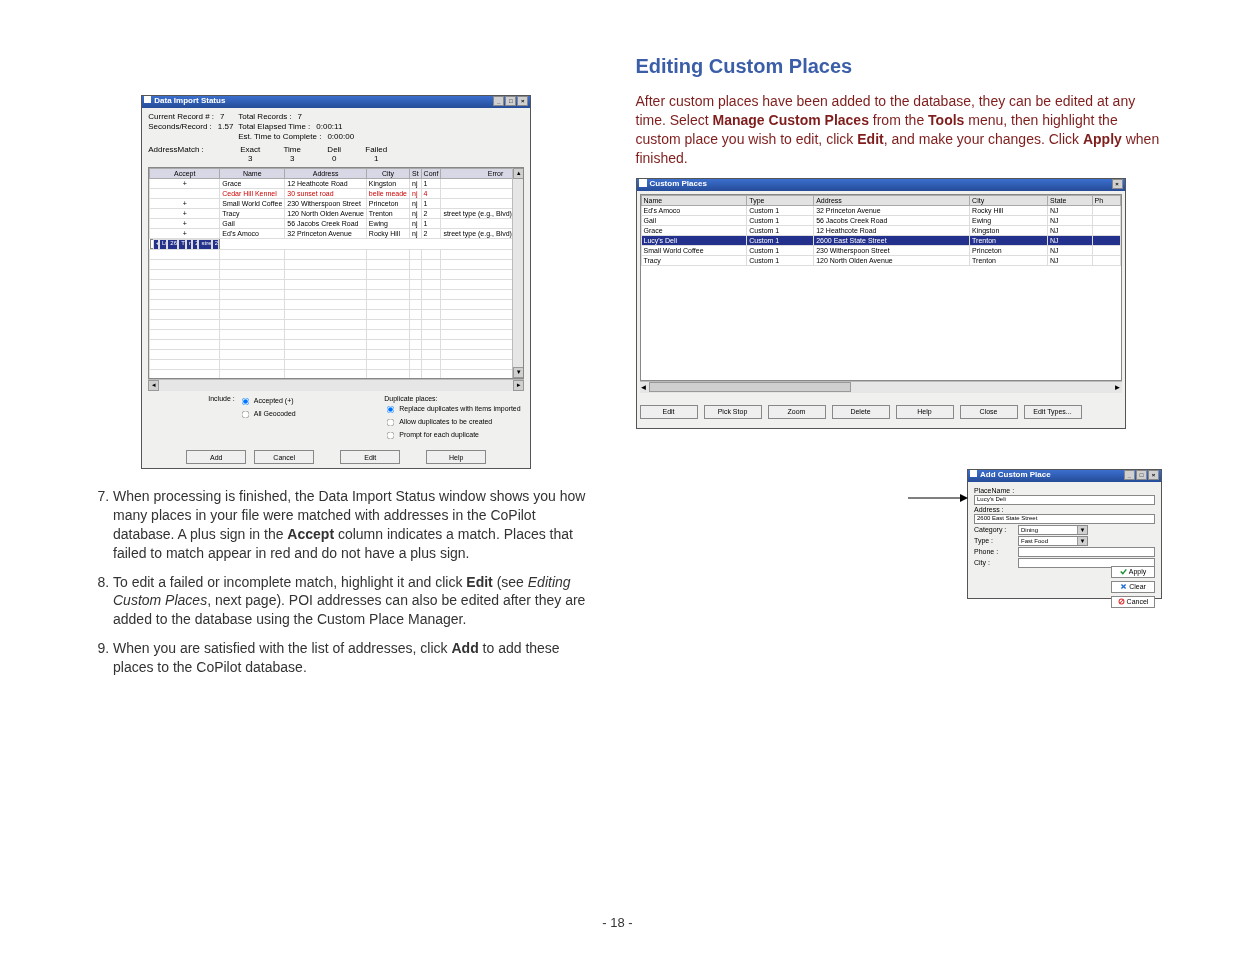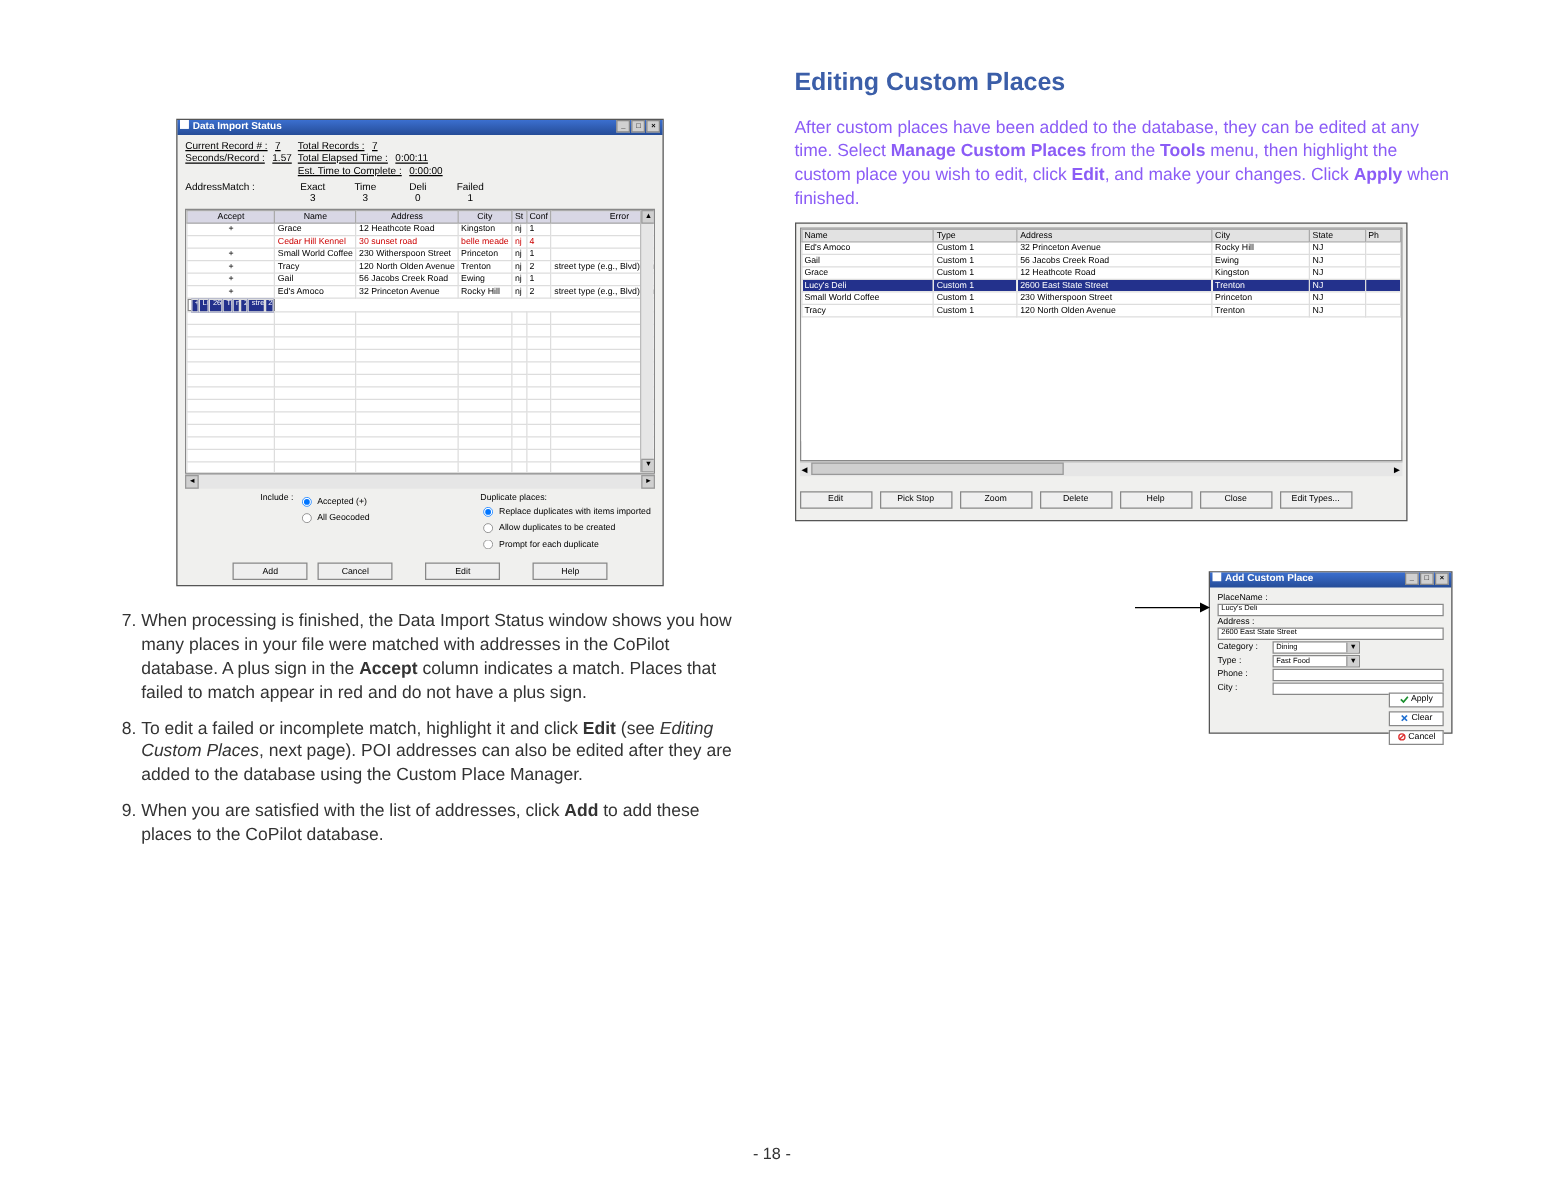--- a/index.html
+++ b/index.html
@@ -32,21 +32,21 @@
     width: 100%;
     left: 0;
     bottom: 24px;
     text-align: center;
     font-size: 13px;
   }
   .body-text p {
     margin: 0 0 10px 0;
     line-height: 1.35;
     font-size: 14px;
-    color: #8b5cf6;
+    color: #7f1d1d;
   }
   .body-text b { font-weight: bold; }
   h2.sect {
     color: #3b5ea8;
     font-family: Arial, Helvetica, sans-serif;
     font-weight: bold;
     font-size: 20px;
     margin: 0 0 14px 0;
   }
   ol.steps {
@@ -88,21 +88,21 @@
     border: 1px solid #888;
     margin-left: 1px;
     font-size: 6px;
     display: inline-flex;
     align-items: center;
     justify-content: center;
     color: #000;
   }
   .win .body { padding: 4px 6px; }
   .stats { display: flex; flex-direction: column; gap: 1px; margin-bottom: 4px; }
-  .statsrow { display: flex; text-decoration: underline; }
+  .statsrow { display: flex; }
   .statcell { width: 130px; display: flex; gap: 6px; }
   .statcell .lbl {}
   .statcell .val {}
   .ammrow { display:flex; gap:2px; margin-bottom:4px;}
   .ammcell { text-align:center; width:40px;}
   .ammcell .lbl{display:block;}
   .ammcell .val{display:block;}
   .amlabel{ width:80px; text-align:left;}
   table.grid {
     width: 100%;
@@ -547,20 +547,26 @@
 
   <div class="col">
     <h2 class="sect">Editing Custom Places</h2>
     <div class="body-text">
       <p>
         <span>After custom places have been added to the database, they can be edited at any time.  Select </span><b>Manage Custom Places</b><span> from the </span><b>Tools</b><span> menu, then highlight the custom place you wish to edit, click </span><b>Edit</b><span>, and make your changes.  Click </span><b>Apply</b><span> when finished.</span>
       </p>
     </div>
 
     <div class="win cpwin">
+      <div class="titlebar">
+        <span class="appicon"></span>
+        <span>Custom Places</span>
+        <span class="spacer"></span>
+        <span class="ctrl">×</span>
+      </div>
       <div class="body" style="padding:3px;">
         <div class="cp-gridwrap">
           <table class="grid" id="cp-table" style="font-size:7px;">
             <thead>
                 <tr id="cp-head">
                   <th style="width: 90px; text-align: left;">Name</th>
                   <th style="width: 55px; text-align: left;">Type</th>
                   <th style="width: 135px; text-align: left;">Address</th>
                   <th style="width: 65px; text-align: left;">City</th>
                   <th style="width: 35px; text-align: left;">State</th>

